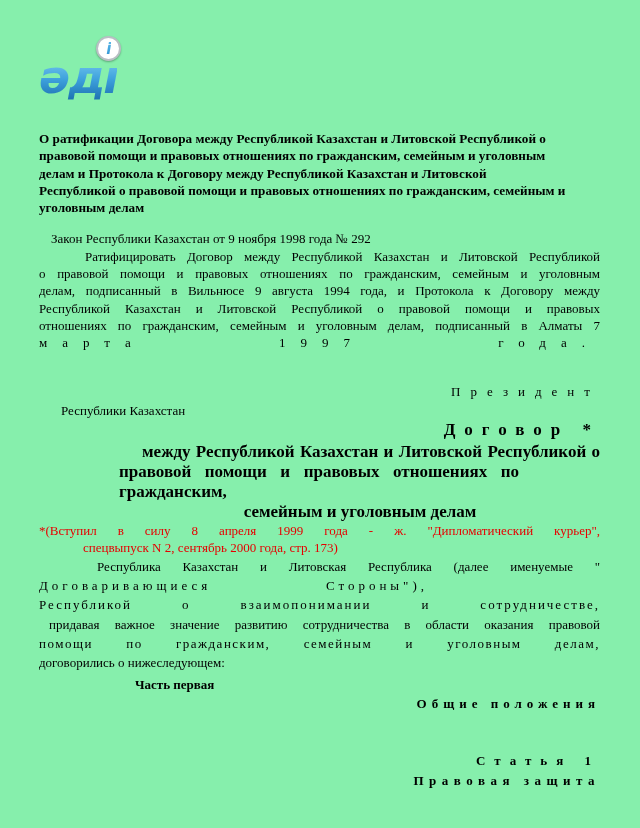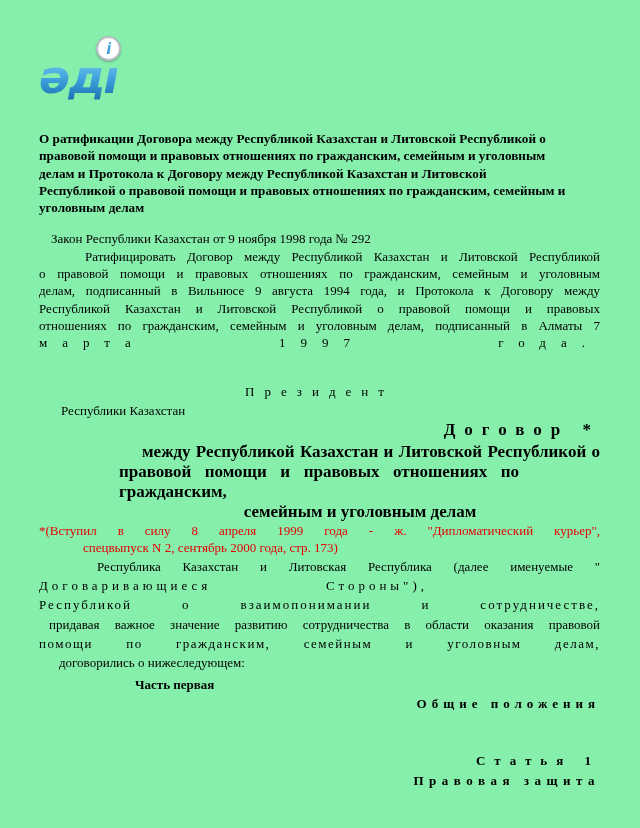--- a/index.html
+++ b/index.html
@@ -28,37 +28,37 @@
     box-shadow:0 1px 2px rgba(0,0,0,.3);
     display:flex;align-items:center;justify-content:center;
     font-size:15px;letter-spacing:0;
   }
   
   .doc-title{font-weight:bold;font-size:13.2px;margin-top:26px;}
   .law{margin-top:14px;margin-left:12px;}
   .ratify .ml{margin-left:46px;}
   .stretch-wide{letter-spacing:15px;}
   .president{margin-top:30px;}
-  .pres-role{text-align:center;letter-spacing:10px;line-height:19px;}
+  .pres-role{text-align:right;letter-spacing:10px;line-height:19px;}
   .pres-country{margin-left:22px;line-height:19.5px;}
   .treaty{font-weight:bold;font-size:17px;}
   .treaty-head{text-align:right;letter-spacing:9px;line-height:20px;}
   .t1{margin-left:103px;line-height:20px;margin-top:2px;}
   .t2{margin-left:80px;width:400px;line-height:20px;}
   .t3{margin-left:81px;line-height:20px;text-align:center;}
   .footnote{color:#e60000;}
   .fn2{margin-left:44px;}
   .preamble .line{line-height:19.3px;}
   .p0{margin-left:58px;}
   .p1{width:389px;letter-spacing:4px;}
   .p2{margin-left:36px;}
   .p3{letter-spacing:2px;}
   .p4{margin-left:10px;}
   .p5{letter-spacing:1.5px;}
-  .p6{margin-left:20px;}
+  .p6{}
   .part-heading{font-weight:bold;margin-left:96px;line-height:19px;margin-top:3px;}
   .section-heading{font-weight:bold;text-align:right;letter-spacing:5px;line-height:20px;}
   .article{margin-top:37px;font-weight:bold;}
   .art-num{text-align:right;letter-spacing:9px;line-height:20px;}
   .art-title{text-align:right;letter-spacing:5.5px;line-height:20px;}
 </style>
 </head>
 <body>
 
 <div class="page">

